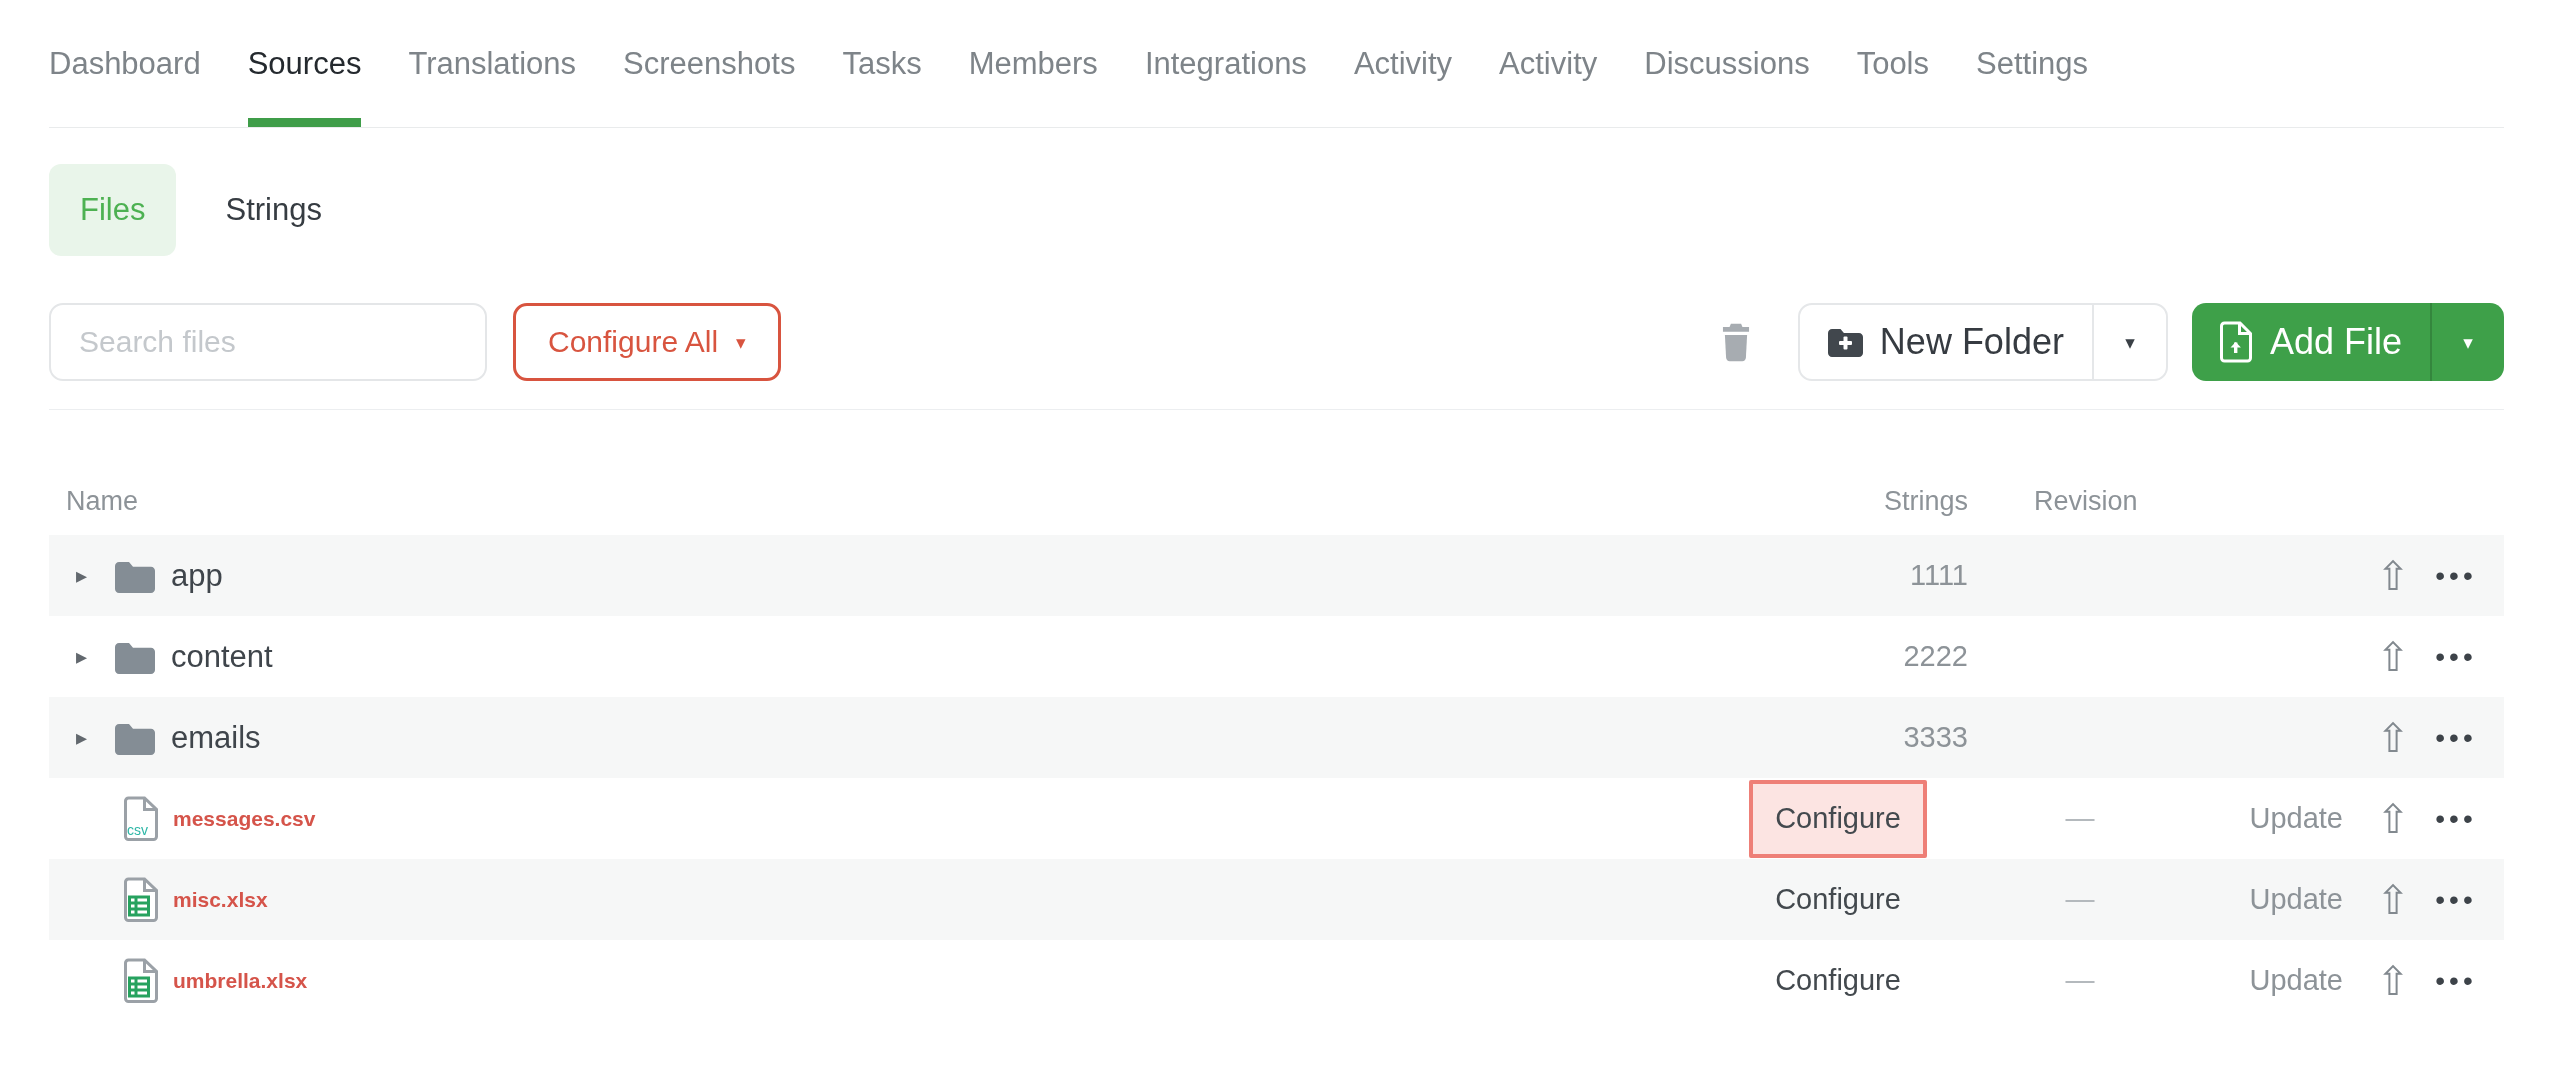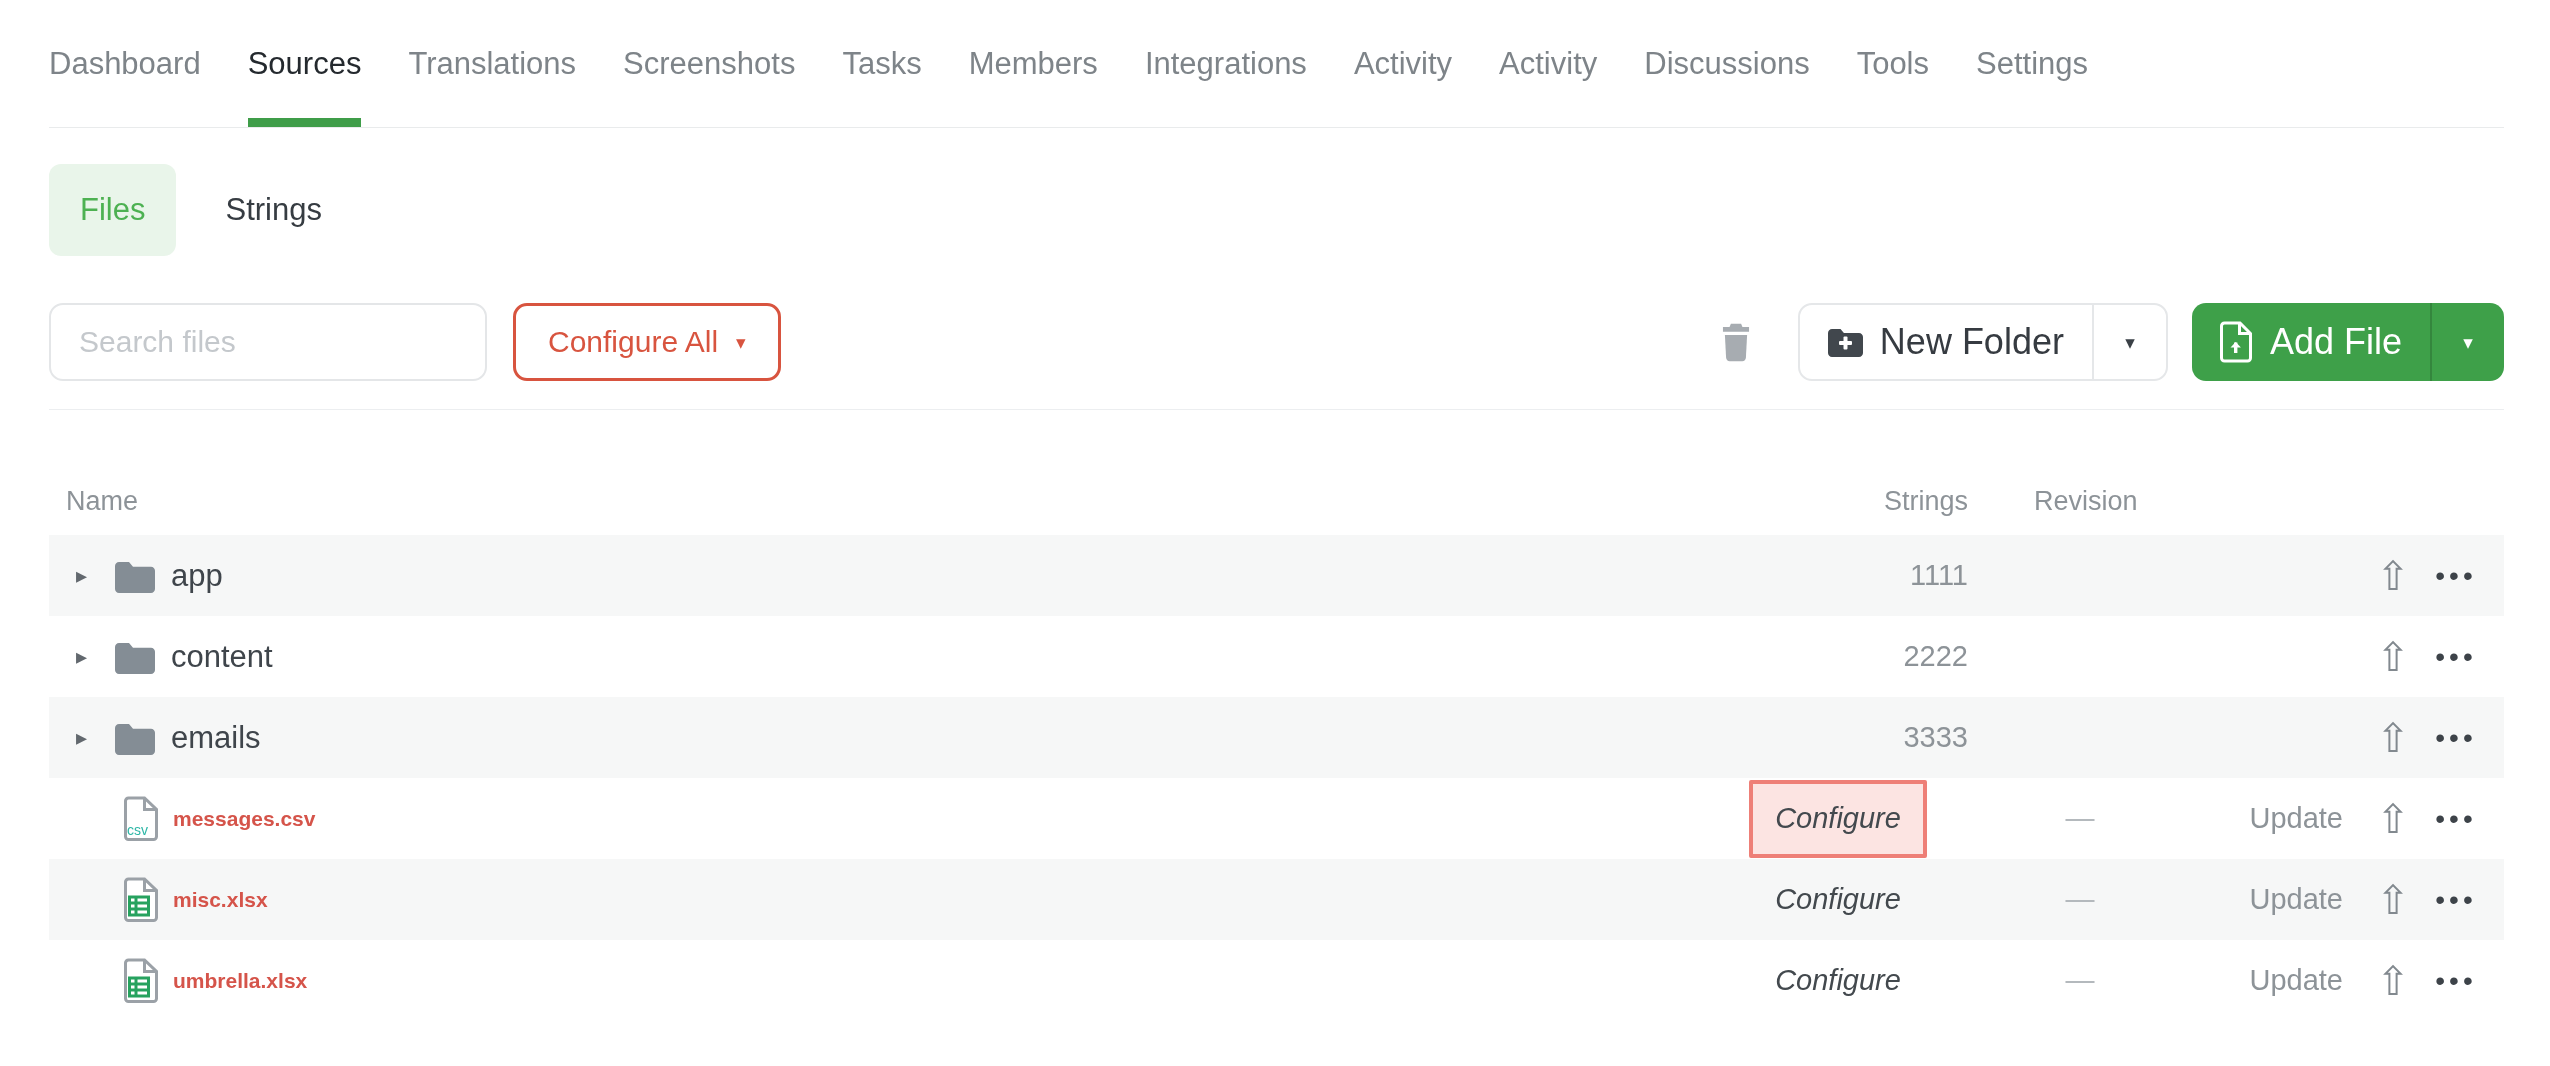--- a/index.html
+++ b/index.html
@@ -63,21 +63,21 @@
   .c-upd{width:140px;margin-left:53px;text-align:right;font-size:29px;color:#8d9398;}
   .c-upl{width:60px;margin-left:20px;text-align:center;}
   .c-dots{width:60px;margin-left:3px;margin-right:18px;text-align:center;}
 
   .caret-slot{width:49px;padding-left:10px;flex:none;display:flex;align-items:center;
     color:#62686e;font-size:22px;cursor:pointer;}
   .folder-label{margin-left:16px;font-size:31px;color:#3f454b;cursor:pointer;}
   .file-icon{margin-left:8px;flex:none;display:flex;}
   .file-label{margin-left:14px;font-size:21px;font-weight:bold;color:var(--file-red);cursor:pointer;}
   .count{font-size:29px;color:#8d9398;}
-  .configure-link{font-size:29px;color:#43494e;cursor:pointer;font-style:italic;}
+  .configure-link{font-size:29px;color:#43494e;cursor:pointer;}
   .configure-hl{height:78px;padding:0 22px;display:flex;align-items:center;border-radius:2px;
     background:var(--highlight-bg);border:4px solid var(--highlight-border);}
   .upload-glyph{font-size:40px;color:#82898f;cursor:pointer;line-height:1;}
   .dots-glyph{font-size:28px;letter-spacing:4px;color:#3d4349;cursor:pointer;line-height:1;}
 </style>
 </head>
 <body>
 
 <div class="page">
 

